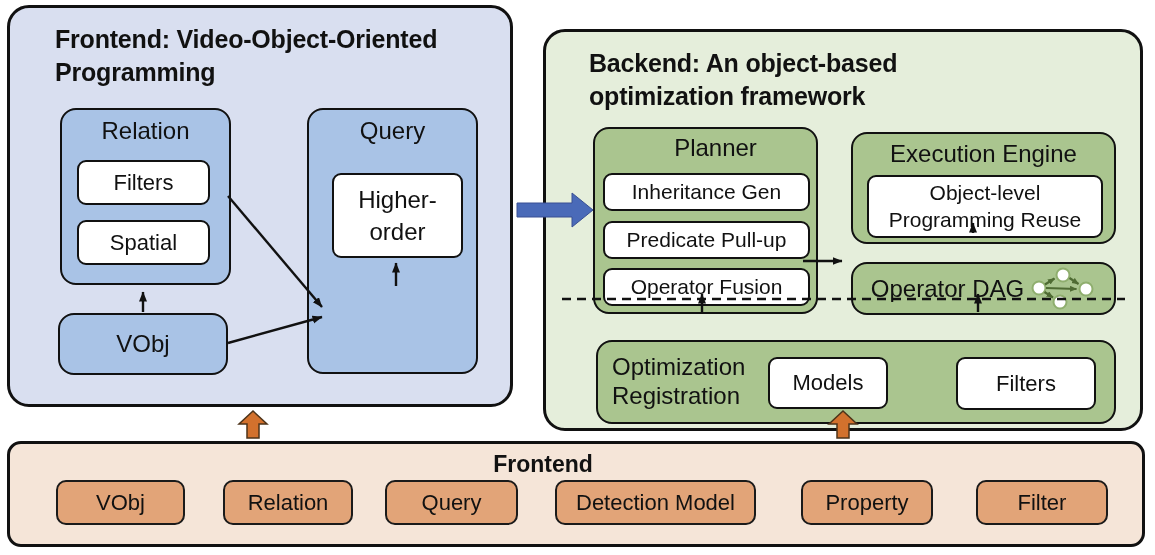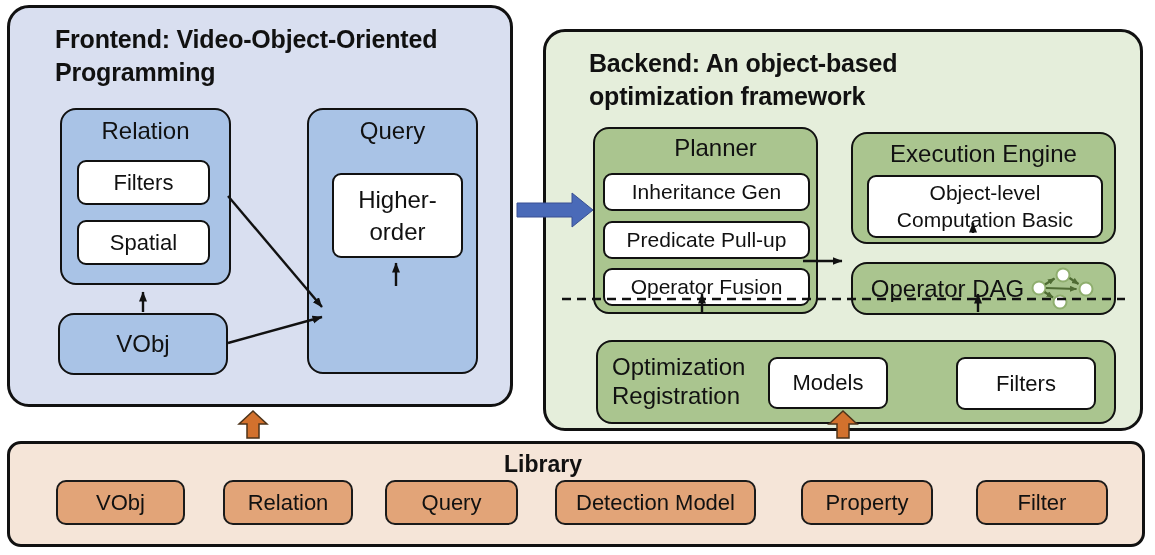--- a/index.html
+++ b/index.html
@@ -55,21 +55,21 @@
 
     <div class="group green" style="left:47px;top:95px;width:225px;height:187px;">
       <div class="glabel" style="top:5px;padding-left:20px;">Planner</div>
       <div class="leaf" style="left:8px;top:44px;width:207px;height:38px;font-size:21px;">Inheritance Gen</div>
       <div class="leaf" style="left:8px;top:92px;width:207px;height:38px;font-size:21px;">Predicate Pull-up</div>
       <div class="leaf" style="left:8px;top:139px;width:207px;height:38px;font-size:21px;">Operator Fusion</div>
     </div>
 
     <div class="group green" style="left:305px;top:100px;width:265px;height:112px;">
       <div class="glabel" style="top:6px;">Execution Engine</div>
-      <div class="leaf" style="left:14px;top:41px;width:236px;height:63px;font-size:21px;line-height:1.25;">Object-level Computation Basic</div>
+      <div class="leaf" style="left:14px;top:41px;width:236px;height:63px;font-size:21px;line-height:1.25;">Object-level Programming Reuse</div>
     </div>
 
     <div class="group green" style="left:305px;top:230px;width:265px;height:53px;display:flex;align-items:center;justify-content:center;gap:6px;">
       <span style="font-size:24px;">Operator DAG</span>
       <svg width="66" height="46" viewBox="0 0 66 46">
         <defs>
           <marker id="ahg" markerUnits="userSpaceOnUse" markerWidth="8" markerHeight="7" refX="6.5" refY="3" orient="auto">
             <path d="M0,0 L7,3 L0,6 z" fill="#4f6b33"></path>
           </marker>
         </defs>
@@ -85,21 +85,21 @@
     </div>
 
     <div class="group green" style="left:50px;top:308px;width:520px;height:84px;">
       <div style="position:absolute;left:14px;top:0;height:100%;width:170px;display:flex;align-items:center;font-size:24px;line-height:1.2;">Optimization Registration</div>
       <div class="leaf" style="left:358px;top:15px;width:140px;height:53px;">Filters</div>
       <div class="leaf" style="left:170px;top:15px;width:120px;height:52px;">Models</div>
     </div>
   </div>
 
   <div id="library" class="panel">
-    <div style="position:absolute;left:0;width:1066px;top:7px;text-align:center;font-size:23px;font-weight:700;">Library</div>
+    <div style="position:absolute;left:0;width:1066px;top:7px;text-align:center;font-size:23px;font-weight:700;">Frontend</div>
     <div class="lib-item" style="left:46px;top:36px;width:129px;height:45px;">VObj</div>
     <div class="lib-item" style="left:213px;top:36px;width:130px;height:45px;">Relation</div>
     <div class="lib-item" style="left:375px;top:36px;width:133px;height:45px;">Query</div>
     <div class="lib-item" style="left:545px;top:36px;width:201px;height:45px;">Detection Model</div>
     <div class="lib-item" style="left:791px;top:36px;width:132px;height:45px;">Property</div>
     <div class="lib-item" style="left:966px;top:36px;width:132px;height:45px;">Filter</div>
   </div>
 
   <svg id="overlay">
     <defs>

